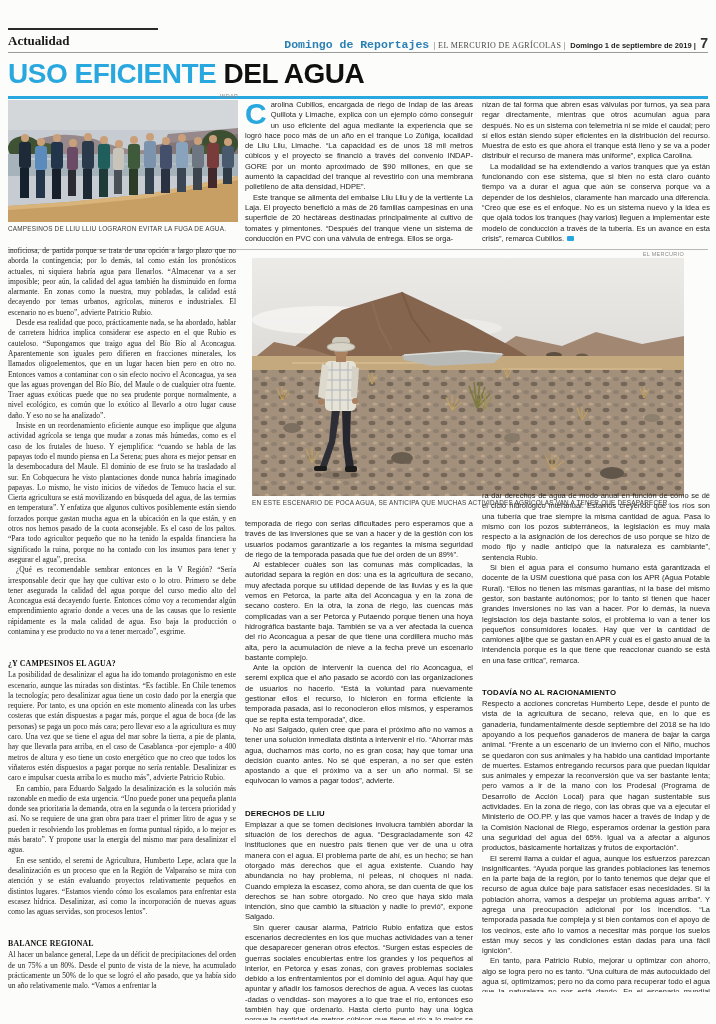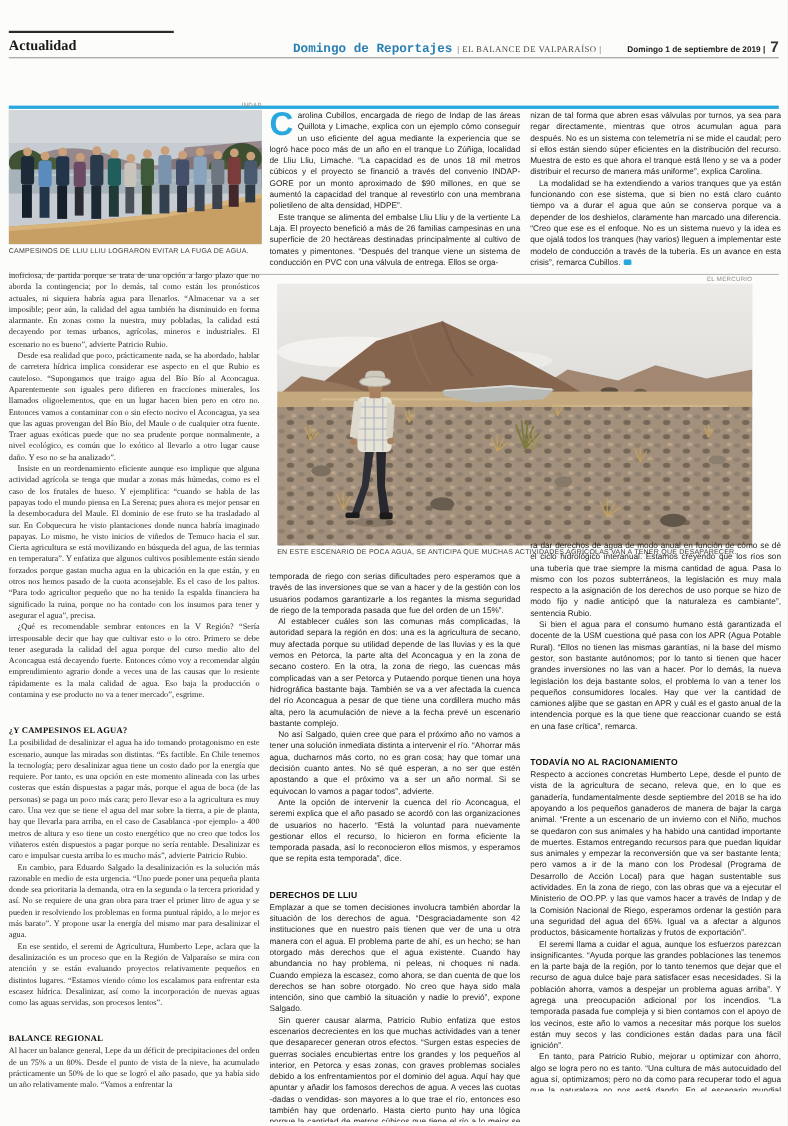--- a/index.html
+++ b/index.html
@@ -5,21 +5,21 @@
   html,body{margin:0;padding:0;background:#e9e9e9;}
   .page{position:relative;width:716px;height:1024px;background:#fcfcfa;overflow:hidden;
         font-family:"Liberation Sans", sans-serif;color:#222;}
   
   .hdr-left{position:absolute;left:8px;top:28px;font-family:"Liberation Serif",serif;
             font-weight:bold;font-size:13px;color:#1a1a1a;border-top:2px solid #2a2a2a;
             padding-top:3px;width:150px;}
   .hdr-right{position:absolute;right:8px;top:34px;white-space:nowrap;}
   .supp{font-family:Liberation Mono, monospace;font-weight:bold;font-size:11.5px;color:#2a80b4;}
   .mast{font-family:"Liberation Serif",serif;font-size:8px;color:#4a4a4a;letter-spacing:.4px;}
-  .hdate{font-size:7.5px;font-weight:bold;color:#222;margin-left:19px;}
+  .hdate{font-size:7.5px;font-weight:bold;color:#222;}
   .pnum{font-size:14px;font-weight:bold;color:#333;}
   .hdr-rule{position:absolute;left:8px;right:8px;top:52px;height:1px;background:#9a9a9a;}
   
   .title{position:absolute;left:8px;top:58px;margin:0;font-size:28px;font-weight:bold;
          letter-spacing:-.5px;color:#101010;}
   .t-blue{color:#29a8df;}
   .title-rule{position:absolute;left:8px;right:8px;top:96px;height:3px;background:#29a8df;}
   
   figure{margin:0;}
   .credit{font-size:5.5px;color:#8d8d8d;text-align:right;letter-spacing:.3px;line-height:7px;}
@@ -48,26 +48,27 @@
             border-radius:1px;vertical-align:baseline;}
 </style>
 </head>
 <body>
 
 <div class="page">
 
   <div class="hdr-left">Actualidad</div>
   <div class="hdr-right">
     <span class="supp">Domingo de Reportajes</span>
-    <span class="mast">| EL BALANCE DE VALPARAÍSO |</span>
+    <span class="mast">| EL MERCURIO DE AGRÍCOLAS |</span>
     <span class="hdate">Domingo 1 de septiembre de 2019 |</span>
     <span class="pnum">7</span>
   </div>
   <div class="hdr-rule"></div>
 
+  <h1 class="title"><span class="t-blue">USO EFICIENTE</span> <span>DEL AGUA</span></h1>
   <div class="title-rule"></div>
 
   <figure class="photo-left">
     <div class="credit">INDAP</div>
     <svg viewBox="0 0 230 122" aria-hidden="true">
       <rect width="230" height="122" fill="#c6ccd1"></rect>
       <rect width="230" height="30" fill="#d3d7da"></rect>
       <path d="M0,58 Q40,22 95,42 T160,34 L230,28 V70 H0 Z" fill="#97898b"></path>
       <path d="M140,46 L230,34 V72 H140 Z" fill="#837678"></path>
       <ellipse cx="16" cy="48" rx="16" ry="12" fill="#3f5233"></ellipse>
@@ -254,24 +255,24 @@
       <p class="body-p indent">Insiste en un reordenamiento eficiente aunque eso implique que alguna actividad agrícola se tenga que mudar a zonas más húmedas, como es el caso de los frutales de hueso. Y ejemplifica: “cuando se habla de las papayas todo el mundo piensa en La Serena; pues ahora es mejor pensar en la desembocadura del Maule. El dominio de ese fruto se ha trasladado al sur. En Cobquecura he visto plantaciones donde nunca habría imaginado papayas. Lo mismo, he visto inicios de viñedos de Temuco hacia el sur. Cierta agricultura se está movilizando en búsqueda del agua, de las termias en temperatura”. Y enfatiza que algunos cultivos posiblemente están siendo forzados porque gastan mucha agua en la ubicación en la que están, y en otros nos hemos pasado de la cuota aconsejable. Es el caso de los paltos. “Para todo agricultor pequeño que no ha tenido la espalda financiera ha significado la ruina, porque no ha contado con los insumos para tener y asegurar el agua”, precisa.</p>
       <p class="body-p indent">¿Qué es recomendable sembrar entonces en la V Región? “Sería irresponsable decir que hay que cultivar esto o lo otro. Primero se debe tener asegurada la calidad del agua porque del curso medio alto del Aconcagua está decayendo fuerte. Entonces cómo voy a recomendar algún emprendimiento agrario donde a veces una de las causas que lo resiente rápidamente es la mala calidad de agua. Eso baja la producción o contamina y ese producto no va a tener mercado”, esgrime.</p>
       <h3 class="col-heading">¿Y CAMPESINOS EL AGUA?</h3>
       <p class="body-p">La posibilidad de desalinizar el agua ha ido tomando protagonismo en este escenario, aunque las miradas son distintas. “Es factible. En Chile tenemos la tecnología;  pero desalinizar agua tiene un costo dado por la energía que requiere. Por tanto, es una opción en este momento alineada con las urbes costeras que están dispuestas a pagar más, porque el agua de boca (de las personas) se paga un poco más cara; pero llevar eso a la agricultura es muy caro. Una vez que se tiene el agua del mar sobre la tierra, a pie de planta, hay que llevarla para arriba, en el caso de Casablanca -por ejemplo- a 400 metros de altura y eso tiene un costo energético que no creo que todos los viñateros estén dispuestos a pagar porque no sería rentable. Desalinizar es caro e impulsar cuesta arriba lo es mucho más”, advierte Patricio Rubio.</p>
       <p class="body-p indent">En cambio, para Eduardo Salgado la desalinización es la solución más razonable en medio de esta urgencia. “Uno puede poner una pequeña planta donde sea prioritaria la demanda, otra en la segunda o la tercera prioridad y así. No se requiere de una gran obra para traer el primer litro de agua y se pueden ir resolviendo los problemas en forma puntual rápido, a lo mejor es más barato”. Y propone usar la energía del mismo mar para desalinizar el agua.</p>
       <p class="body-p indent">En ese sentido, el seremi de Agricultura, Humberto Lepe, aclara que la desalinización es un proceso que en la Región de Valparaíso se mira con atención y se están evaluando proyectos relativamente pequeños en distintos lugares. “Estamos viendo cómo los escalamos para enfrentar esta escasez hídrica.  Desalinizar, así como la incorporación de nuevas aguas como las aguas servidas, son procesos lentos”.</p>
       <h3 class="col-heading">BALANCE REGIONAL</h3>
       <p class="body-p">Al hacer un balance general, Lepe da un déficit de precipitaciones del orden de un 75% a un 80%. Desde el punto de vista de la nieve, ha acumulado prácticamente un 50% de lo que se logró el año pasado, que ya había sido un año relativamente malo. “Vamos a enfrentar la</p>
     </section>
   <section class="col col-2">
-      <p class="body-p">temporada de riego con serias dificultades  pero esperamos que a través de las inversiones que se van a hacer y de la gestión con los usuarios podamos garantizarle a los regantes la misma seguridad de riego de la temporada pasada que fue del orden de un 15%”.</p>
+      <p class="body-p">temporada de riego con serias dificultades  pero esperamos que a través de las inversiones que se van a hacer y de la gestión con los usuarios podamos garantizarle a los regantes la misma seguridad de riego de la temporada pasada que fue del orden de un 89%”.</p>
       <p class="body-p indent">Al establecer cuáles son las comunas más complicadas, la autoridad separa la región en dos: una es la agricultura de secano, muy afectada porque su utilidad depende de las lluvias y es la que vemos en Petorca, la parte alta del Aconcagua y en la zona de secano costero. En la otra, la zona de riego, las cuencas más complicadas van a ser Petorca y Putaendo porque tienen una hoya hidrográfica bastante baja. También se va a ver afectada la cuenca del río Aconcagua a pesar de que tiene una cordillera mucho más alta, pero la acumulación de nieve a la fecha prevé un escenario bastante complejo.</p>
+      <p class="body-p indent">Ante la opción de intervenir la cuenca del río Aconcagua, el seremi explica que el año pasado se acordó con las organizaciones de usuarios no hacerlo. “Está la voluntad para nuevamente gestionar ellos el recurso, lo hicieron en forma eficiente la temporada pasada, así lo reconocieron ellos mismos, y esperamos que  se repita esta temporada”, dice.</p>
       <p class="body-p indent">No así Salgado, quien cree que para el próximo año no vamos a tener una solución inmediata distinta a intervenir el río. “Ahorrar más agua, ducharnos más corto, no es gran cosa; hay que tomar una decisión cuanto antes. No sé qué esperan, a no ser que estén apostando a que el próximo va a ser un año normal. Si se equivocan lo vamos a pagar todos”, advierte.</p>
-      <p class="body-p indent">Ante la opción de intervenir la cuenca del río Aconcagua, el seremi explica que el año pasado se acordó con las organizaciones de usuarios no hacerlo. “Está la voluntad para nuevamente gestionar ellos el recurso, lo hicieron en forma eficiente la temporada pasada, así lo reconocieron ellos mismos, y esperamos que  se repita esta temporada”, dice.</p>
       <h3 class="col-heading">DERECHOS DE LLIU</h3>
       <p class="body-p">Emplazar a que se tomen decisiones involucra también abordar la situación de los derechos de agua. “Desgraciadamente son 42 instituciones que en nuestro país tienen que ver de una u otra manera con el agua.  El problema parte de ahí, es un hecho; se han otorgado más derechos que el agua existente.  Cuando hay abundancia no hay problema, ni peleas, ni choques ni nada. Cuando empieza la escasez, como ahora, se dan cuenta de que los derechos se han sobre otorgado. No creo que haya sido mala intención, sino que cambió la situación y nadie lo previó”, expone Salgado.</p>
       <p class="body-p indent">Sin querer causar alarma, Patricio Rubio enfatiza que estos escenarios decrecientes en los que muchas actividades van a tener que desaparecer generan otros efectos. “Surgen estas especies de guerras sociales encubiertas entre los grandes y los pequeños al interior, en Petorca y esas zonas, con graves problemas sociales debido a los enfrentamientos por el dominio del agua. Aquí hay que apuntar y añadir los famosos derechos de agua. A veces las cuotas -dadas o vendidas- son mayores a lo que trae el río, entonces eso también hay que ordenarlo. Hasta cierto punto hay una lógica porque la cantidad de metros cúbicos que tiene el río a lo mejor se calcularon con datos del siglo pasado en períodos en los cuales llovía más. Entonces la enseñanza es que un gobierno responsable debie-</p>
     </section>
   <section class="col col-3">
       <p class="body-p">ra dar derechos de agua de modo anual en función de cómo se dé el ciclo hidrológico interanual. Estamos creyendo que los ríos son una tubería que trae siempre la misma cantidad de agua. Pasa lo mismo con los pozos subterráneos, la legislación es muy mala respecto a la asignación de los derechos de uso porque se hizo de modo fijo y nadie anticipó que la naturaleza es cambiante”, sentencia Rubio.</p>
       <p class="body-p indent">Si bien el agua para el consumo humano está garantizada el docente de la USM cuestiona qué pasa con los APR (Agua Potable Rural). “Ellos no tienen las mismas garantías, ni la base del mismo gestor, son bastante autónomos; por lo tanto si tienen que hacer grandes inversiones no las van a hacer. Por lo demás, la nueva legislación los deja bastante solos, el problema lo van a tener los pequeños consumidores locales. Hay que ver la cantidad de camiones aljibe que se gastan en APR y cuál es el gasto anual de la intendencia porque es la que tiene que reaccionar cuando se está en una fase crítica”, remarca.</p>
       <h3 class="col-heading">TODAVÍA NO AL RACIONAMIENTO</h3>
       <p class="body-p">Respecto a acciones concretas Humberto Lepe, desde el punto de vista de la agricultura de secano, releva que, en lo que es ganadería, fundamentalmente desde septiembre del 2018 se ha ido apoyando a los pequeños ganaderos de manera de bajar la carga animal. “Frente a un escenario de un invierno con el Niño, muchos se quedaron con sus animales y ha habido una cantidad importante de muertes. Estamos entregando recursos para que puedan liquidar sus animales y empezar la reconversión que va ser bastante lenta; pero vamos a ir de la mano con los Prodesal (Programa de Desarrollo de Acción Local)  para que hagan sustentable sus actividades. En la zona de riego, con las obras que va a ejecutar el Ministerio de OO.PP. y las que vamos hacer a través de Indap y de la Comisión Nacional de Riego, esperamos ordenar la gestión para una seguridad del agua del 65%. Igual va a afectar a algunos productos, básicamente hortalizas y frutos de exportación”.</p>
       <p class="body-p indent">El seremi llama a cuidar el agua, aunque los esfuerzos parezcan insignificantes. “Ayuda porque las grandes poblaciones las tenemos en la parte baja de la región, por lo tanto tenemos que dejar que el recurso de agua dulce baje para satisfacer esas necesidades. Si la población ahorra, vamos a despejar un problema aguas arriba”. Y agrega una preocupación adicional por los incendios. “La temporada pasada fue compleja y si bien contamos con el apoyo de los vecinos, este año lo vamos a necesitar más porque los suelos están muy secos y las condiciones están dadas para una fácil ignición”.</p>

